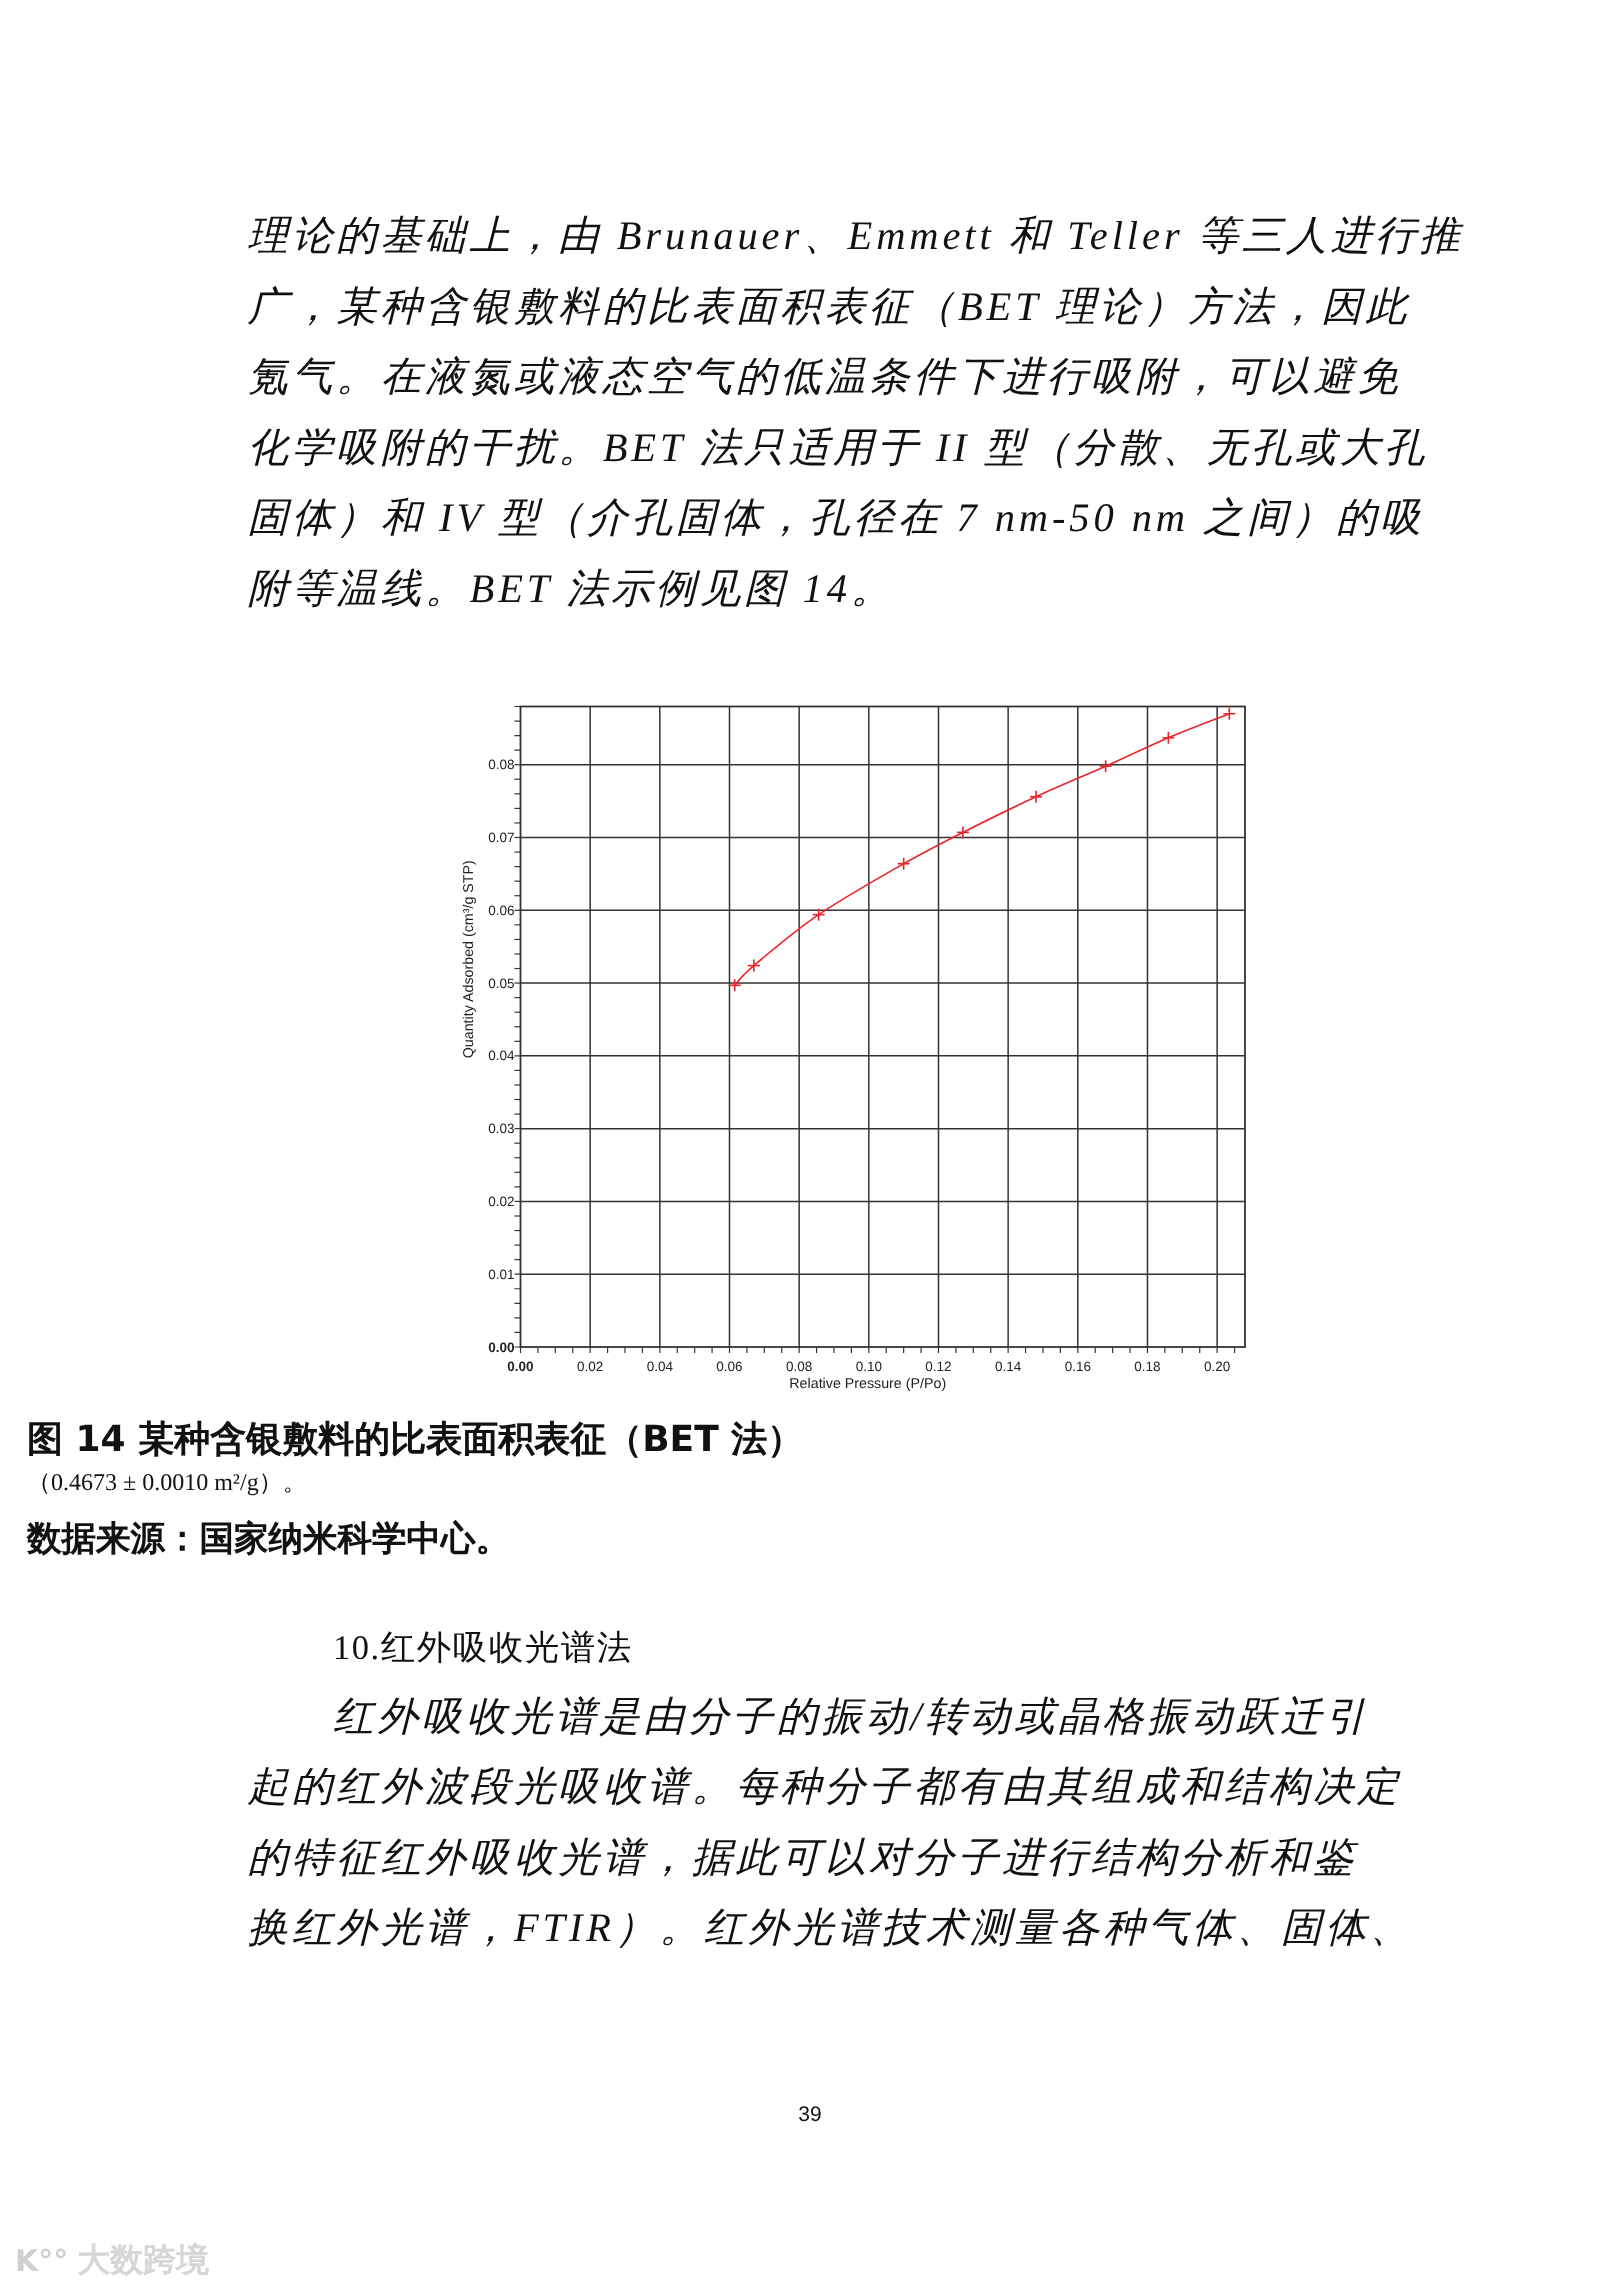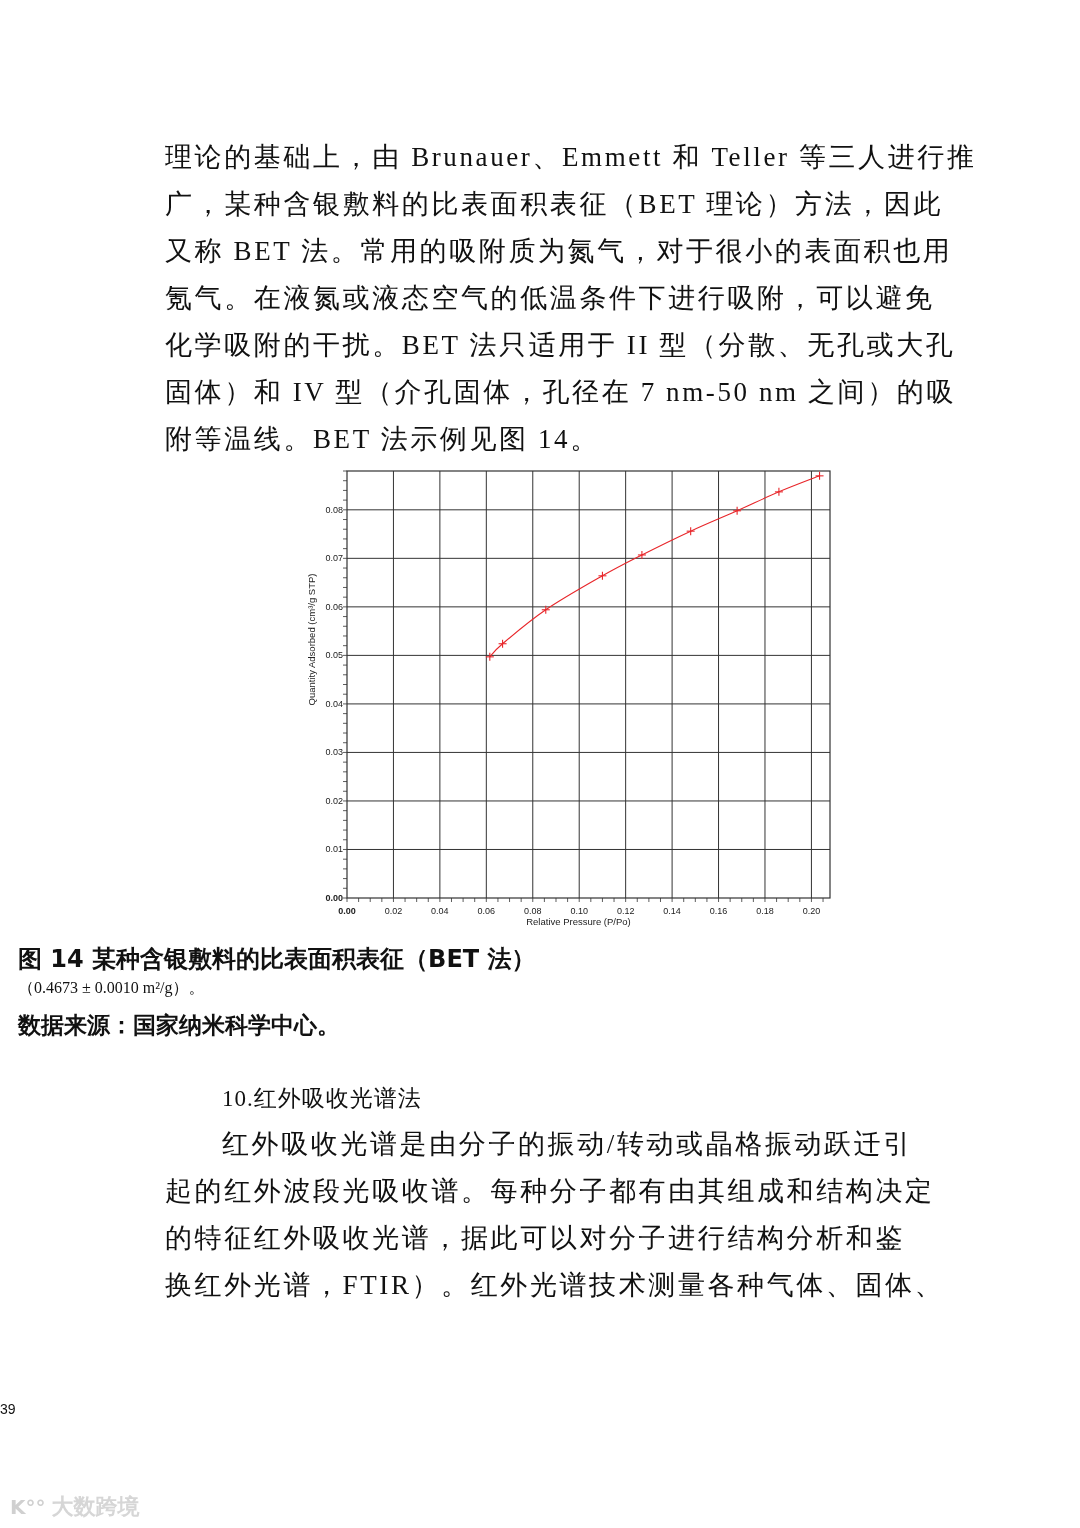--- a/index.html
+++ b/index.html
@@ -1,39 +1,38 @@
 <!DOCTYPE html>
 <html><head>
 <meta charset="utf-8">
 <style>
   html, body { margin:0; padding:0; background:#ffffff; }
   body { width:1080px; height:1528px; position:relative; overflow:hidden; font-family:"Liberation Serif","DejaVu Serif",serif; color:#111; }
-  .para { position:absolute; left:165px; width:752px; font-size:27px; line-height:47px; letter-spacing:2.6px; text-align:justify; }
+  .para { position:absolute; left:165px; width:752px; font-size:27px; line-height:47px; letter-spacing:2.6px; text-align:justify;font-style:italic; }
   .line { display:block; white-space:nowrap; height:47px; }
   #p1 { top:134px; }
   #heading { position:absolute; left:222px; top:1077px; font-size:23px; letter-spacing:1px; line-height:44px; }
   #p2 { top:1121px; }
   .indent { padding-left:57px; }
   .chart { position:absolute; left:300px; top:465px; width:540px; height:470px; }
   .caption { position:absolute; left:18px; width:1080px; text-align:left; }
   #cap1 { top:943px; font-size:24px; font-family:"DejaVu Sans","Liberation Sans",sans-serif; font-weight:bold; }
   #cap2 { top:978px; font-size:16px; font-family:"Liberation Serif",serif; }
   #cap3 { top:1010px; font-size:23px; font-family:"DejaVu Sans","Liberation Sans",sans-serif; font-weight:bold; }
-  .pagenum { position:absolute; left:0; width:1080px; top:1401px; font-size:14px; font-family:"Liberation Sans",sans-serif; }
+  .pagenum { position:absolute; left:0; width:1080px; top:1401px; text-align:center; font-size:14px; font-family:"Liberation Sans",sans-serif; }
   .watermark { position:absolute; left:10px; top:1492px; font-size:22px; color:#d6d6d6; font-family:"DejaVu Sans",sans-serif; font-weight:bold; display:flex; align-items:center; gap:6px; }
   .wm-logo { font-size:20px; color:#d0d0d0; }
   svg text { font-family:"Liberation Sans","DejaVu Sans",sans-serif; }
 </style>
 </head>
 <body>
 
 <div class="para" id="p1">
   <span class="line">理论的基础上，由 Brunauer、Emmett 和 Teller 等三人进行推</span>
   <span class="line">广，某种含银敷料的比表面积表征（BET 理论）方法，因此</span>
-  <span class="line">又称 BET 法。常用的吸附质为氮气，对于很小的表面积也用</span>
   <span class="line">氪气。在液氮或液态空气的低温条件下进行吸附，可以避免</span>
   <span class="line">化学吸附的干扰。BET 法只适用于 II 型（分散、无孔或大孔</span>
   <span class="line">固体）和 IV 型（介孔固体，孔径在 7 nm-50 nm 之间）的吸</span>
   <span class="line">附等温线。BET 法示例见图 14。</span>
 </div>
 
 <div class="chart">
   <svg id="chart-svg" width="540" height="470" viewBox="0 0 540 470">
       <rect x="47" y="6" width="483" height="427" fill="#fff" stroke="#333" stroke-width="1.2"></rect>
       <text x="47" y="449" font-size="9" text-anchor="middle" fill="#222" font-weight="bold">0.00</text>

